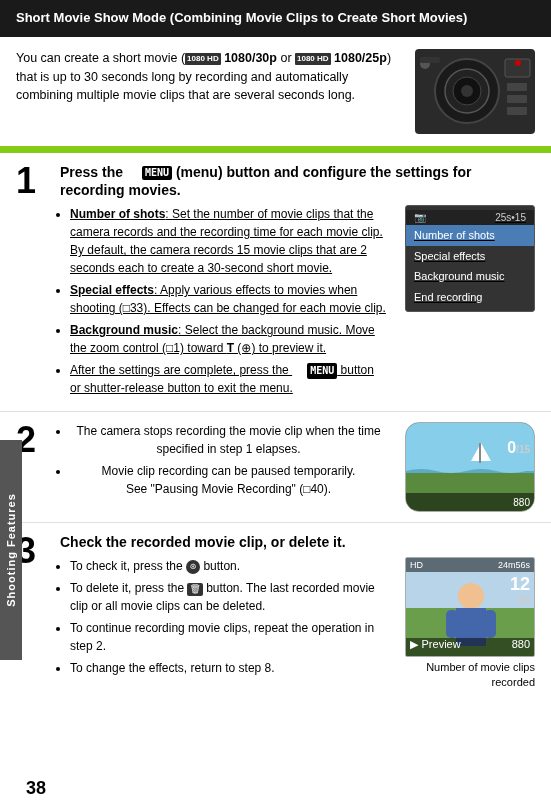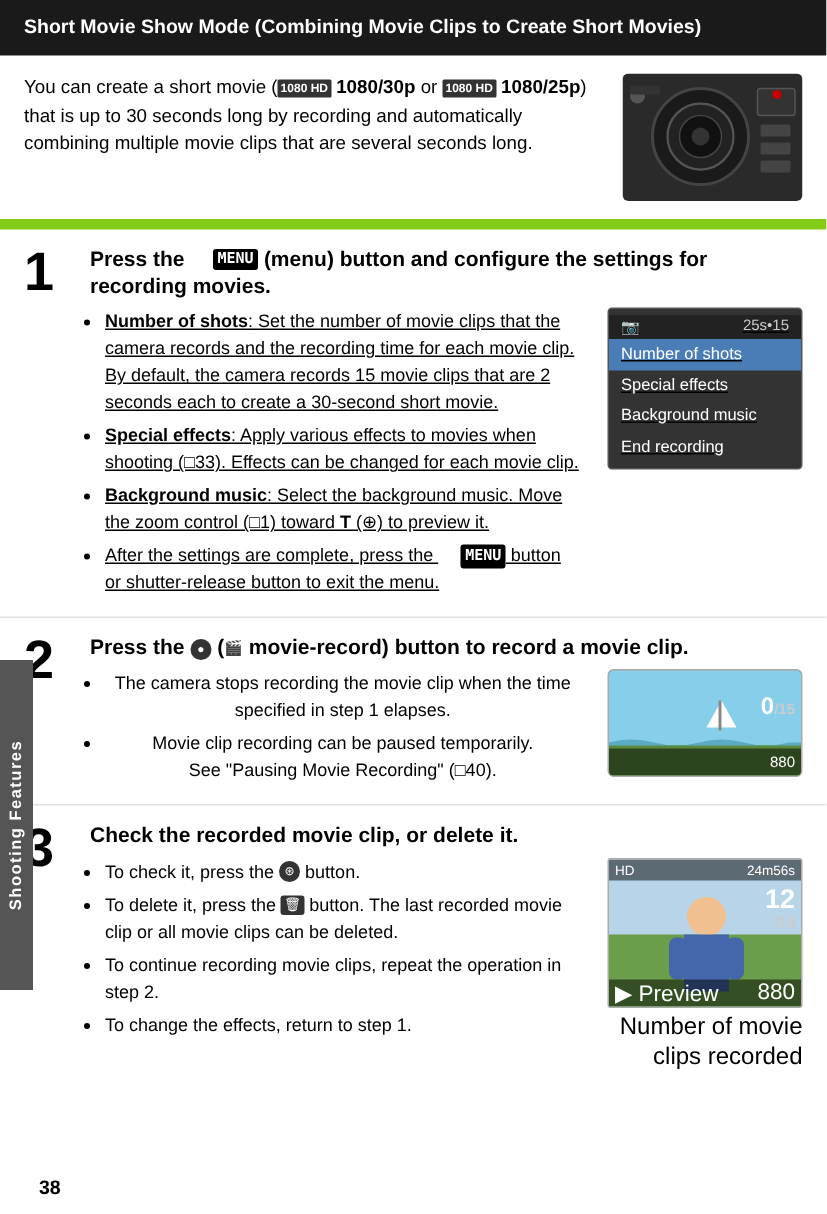--- a/index.html
+++ b/index.html
@@ -108,24 +108,24 @@
       color: #ccc;
       font-size: 10px;
       padding: 2px 8px;
       display: flex;
       justify-content: space-between;
     }
 
     
     .movie-clip-img {
       width: 130px;
-      height: 72px;
+      height: 90px;
       background: linear-gradient(180deg, #87CEEB 40%, #5a8a3e 40%);
       border: 1px solid #aaa;
-      border-radius: 4px;
+      border-radius: 14px;
       position: relative;
       overflow: hidden;
     }
     .movie-clip-img .overlay-bar {
       position: absolute;
       bottom: 0;
       left: 0;
       right: 0;
       background: rgba(0,0,0,0.5);
       height: 18px;
@@ -187,37 +187,37 @@
       color: #fff;
     }
     .step3-camera-img .bottom-bar {
       position: absolute;
       bottom: 0;
       left: 0;
       right: 0;
       background: rgba(0,0,0,0.5);
       height: 18px;
       display: flex;
-      align-items: center;
+      align-items: flex-start;
       justify-content: space-between;
       padding: 0 4px;
-      font-size: 15px;
+      font-size: 11px;
       color: #fff;
     }
     .step3-camera-img .counter-badge {
       position: absolute;
       top: 16px;
       right: 4px;
       color: #fff;
       font-size: 11px;
       font-weight: bold;
       text-align: right;
     }
     .number-label {
-      font-size: 16px;
+      font-size: 11px;
       text-align: right;
       margin-top: 3px;
       line-height: 1.3;
     }
 
     
     .left-sidebar {
       position: absolute;
       left: 0;
       top: 440px;
@@ -235,21 +235,21 @@
       font-size: 11px;
       font-weight: bold;
       letter-spacing: 1px;
     }
 
     
     .page-number {
       position: absolute;
       bottom: 10px;
       left: 26px;
-      font-size: 13px;
+      font-size: 18px;
       font-weight: bold;
     }
 
     
     .icon-inline {
       display: inline-block;
       background: #333;
       color: #fff;
       font-size: 9px;
       padding: 0 2px;
@@ -357,23 +357,20 @@
           <div class="camera-menu-item">End recording</div>
         </div>
       </div>
     </div>
   </div>
 </div>
 
 <div class="step-section">
   <div class="step-number">2</div>
   <div class="step-content">
-    <div class="step-title">
-      Press the <span class="circle-btn">●</span> (<span class="movie-icon">🎬</span> movie-record) button to record a movie clip.
-    </div>
     <div style="display:flex; gap:8px;text-align:center;">
       <div class="step-body" style="flex:1;">
         <ul>
           <li>The camera stops recording the movie clip when the time specified in step 1 elapses.</li>
           <li>Movie clip recording can be paused temporarily.<br>See "Pausing Movie Recording" (□40).</li>
         </ul>
       </div>
       <div class="step-image-right">
         <div class="movie-clip-img">
 
@@ -408,21 +405,21 @@
   <div class="step-content">
     <div class="step-title">
       Check the recorded movie clip, or delete it.
     </div>
     <div style="display:flex; gap:20px;">
       <div class="step-body" style="flex:1;">
         <ul>
           <li>To check it, press the <span class="circle-btn">⊛</span> button.</li>
           <li>To delete it, press the <span class="icon-inline">🗑</span> button. The last recorded movie clip or all movie clips can be deleted.</li>
           <li>To continue recording movie clips, repeat the operation in step 2.</li>
-          <li>To change the effects, return to step 1.</li>
+          <li>To change the effects, return to step 8.</li>
         </ul>
       </div>
       <div class="step3-image">
         <div class="step3-camera-img">
           <svg width="130" height="100" viewBox="0 0 130 100" style="position:absolute;top:0;left:0;" xmlns="http://www.w3.org/2000/svg">
             <rect x="0" y="0" width="130" height="100" fill="#b8d4e8"></rect>
             <rect x="0" y="50" width="130" height="50" fill="#6a9e4a"></rect>
 
             <circle cx="65" cy="38" r="13" fill="#f0c090"></circle>
             <rect x="50" y="50" width="30" height="38" fill="#4466aa"></rect>

